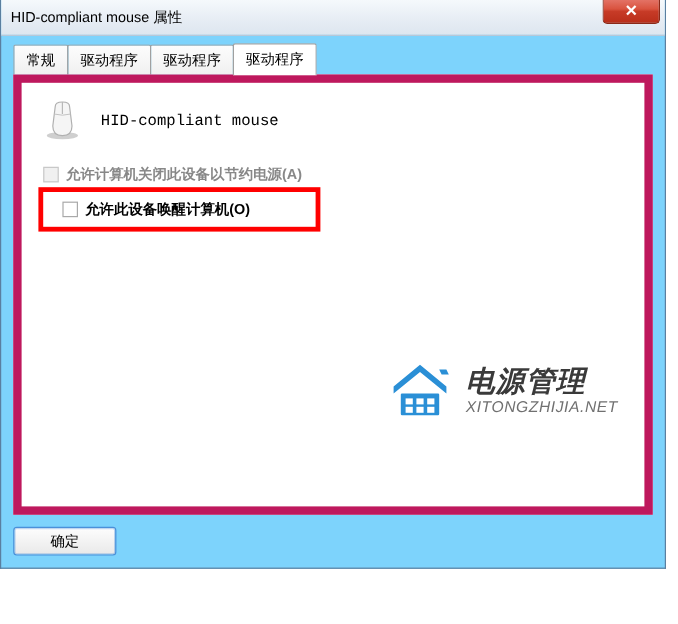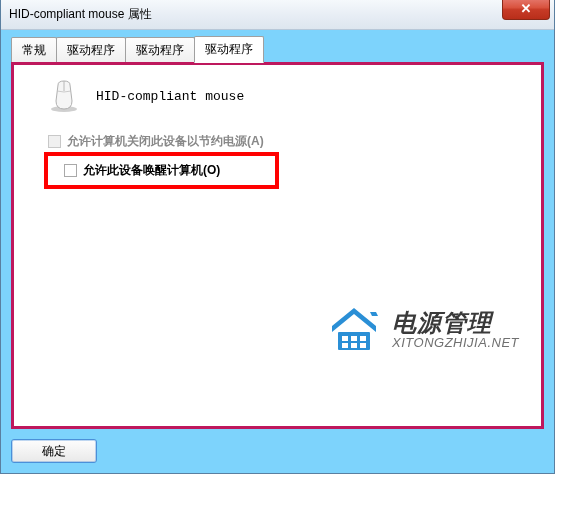--- a/index.html
+++ b/index.html
@@ -77,24 +77,24 @@
       position: relative;
     }
     .tab.active {
       background: #fff;
       border-bottom: 1px solid #fff;
       margin-bottom: -1px;
       padding-bottom: 4px;
       z-index: 3;
     }
     .tab-panel {
-      border: 3px solid #be185d;
+      border: 7px solid #be185d;
       flex: 1;
       background: #fff;
-      padding: 14px 28px;
+      padding: 14px 12px;
       position: relative;
       z-index: 1;
     }
     .device-row {
       display: flex;
       align-items: center;
       gap: 14px;
       margin-bottom: 18px;
       margin-left: 4px;
     }

